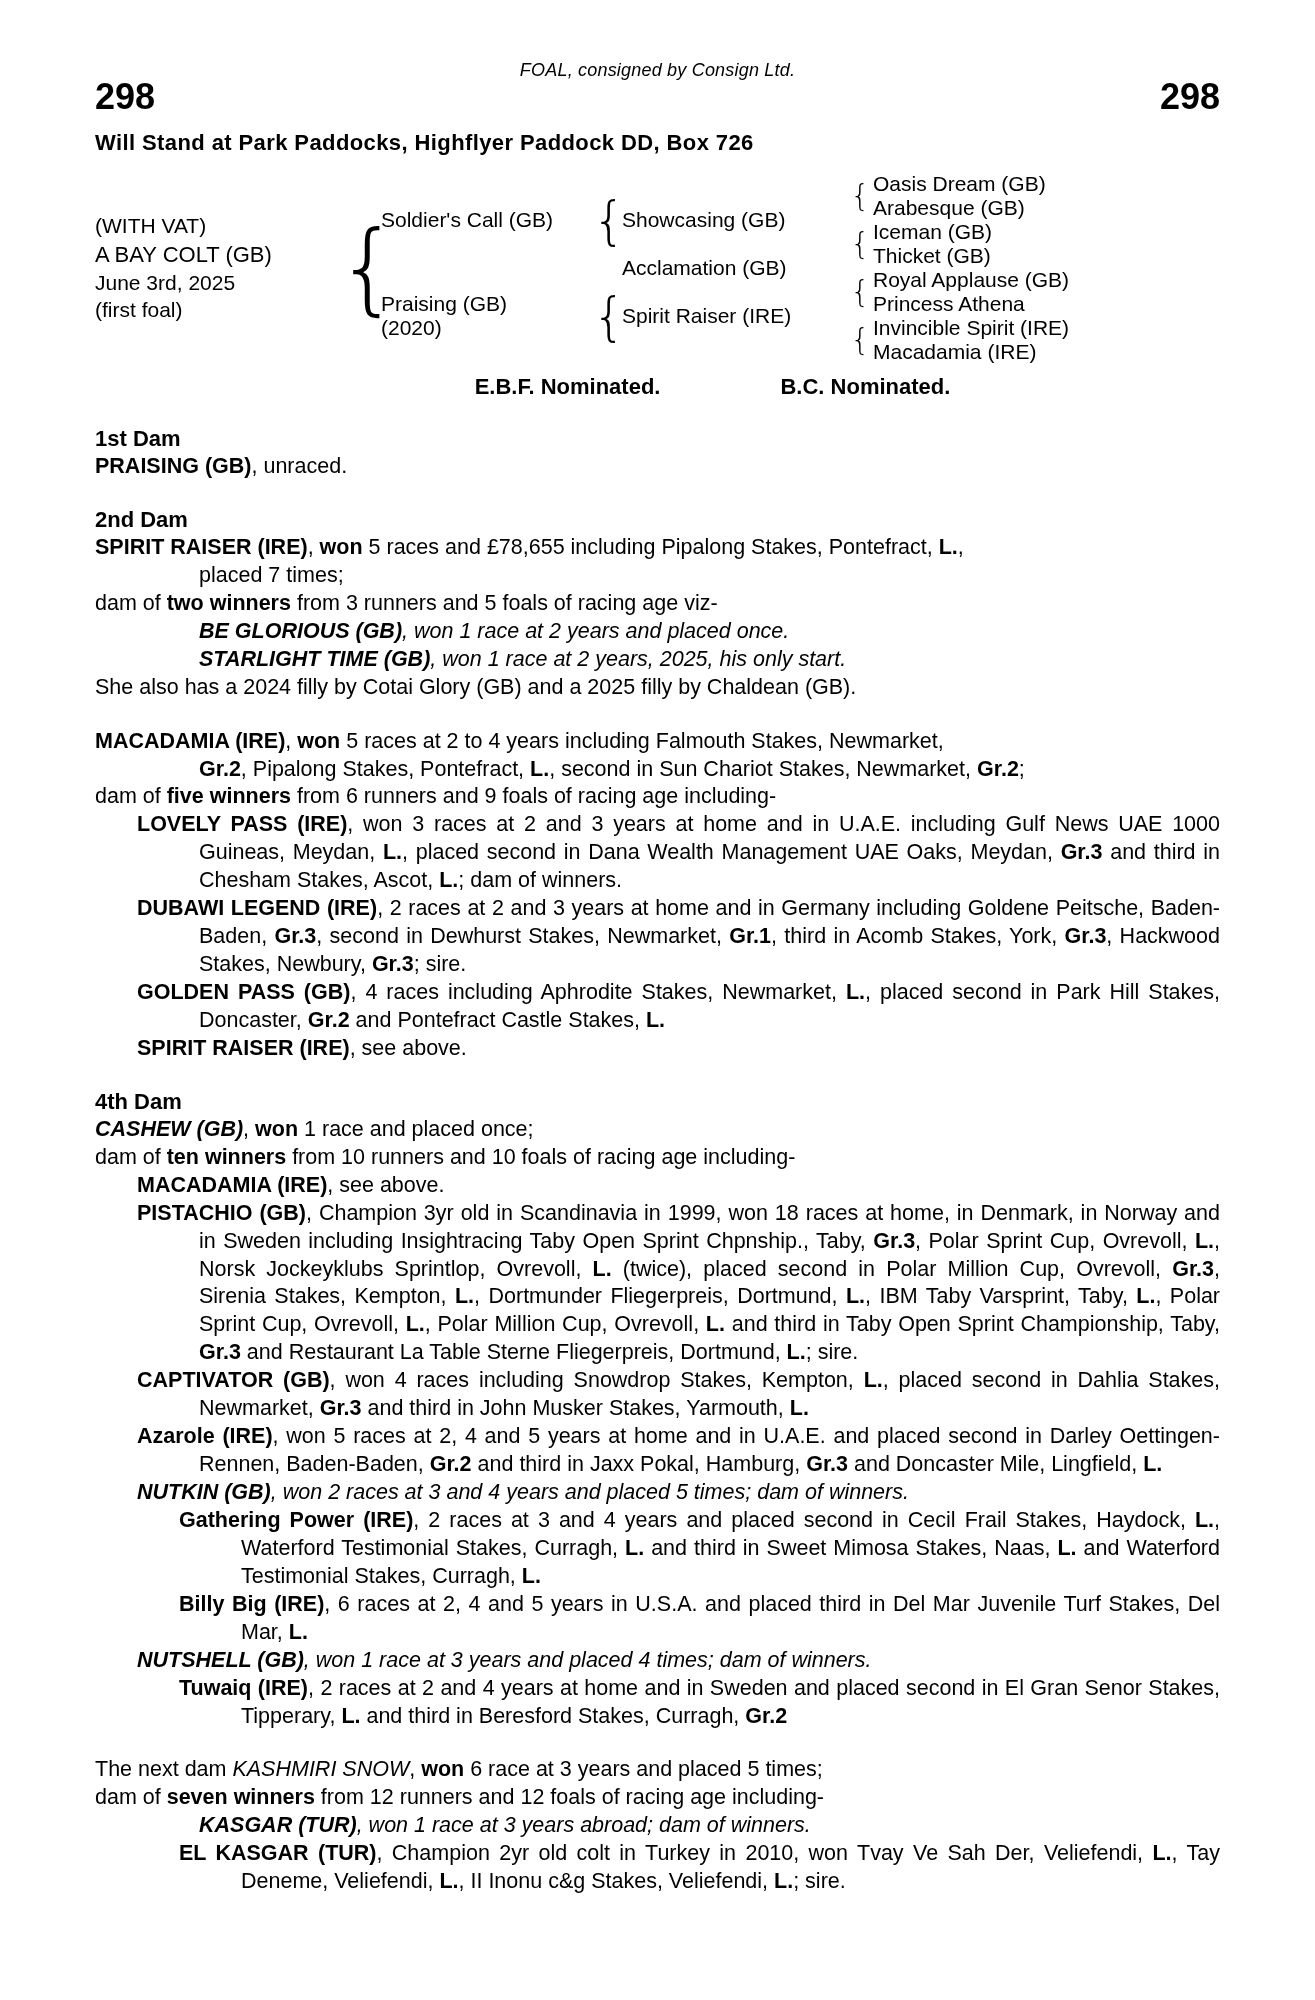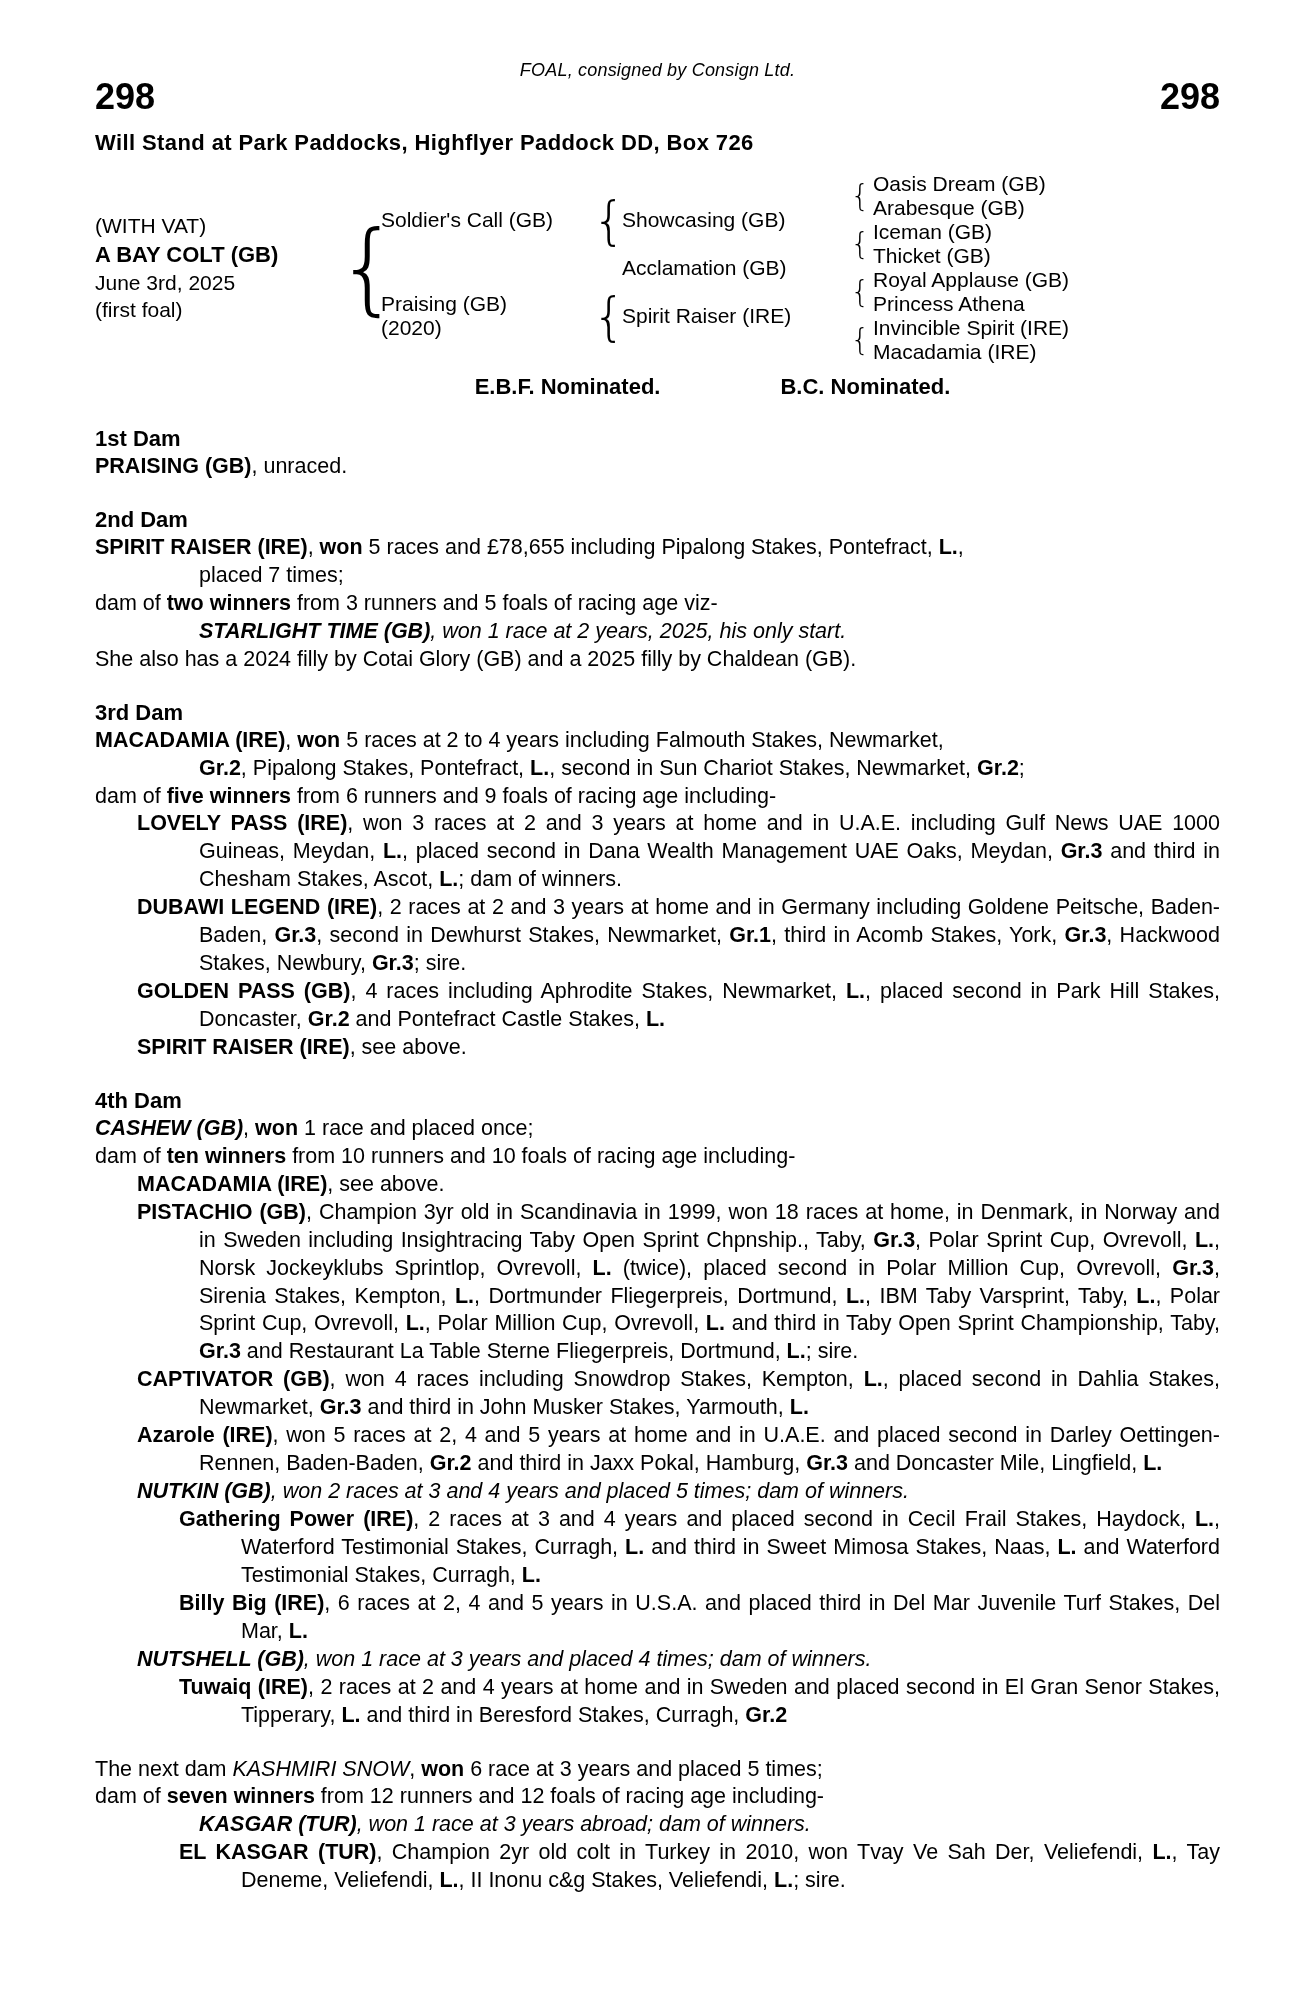--- a/index.html
+++ b/index.html
@@ -55,21 +55,21 @@
   .ped-col {
     display: flex;
     flex-direction: column;
     justify-content: center;
   }
   .col-subject {
     width: 260px;
     line-height: 1.32;
   }
   .col-subject .nm {
-    font-weight: bold;
+    font-weight: normal;
     font-size: 22px;
   }
   .brace {
     width: 26px;
     display: flex;
     align-items: center;
     justify-content: center;
     font-size: 100px;
     font-weight: 100;
     line-height: 0;
@@ -217,26 +217,26 @@
   <div class="section">
     <div class="dam-head">1st Dam</div>
     <p class="t"><span class="b">PRAISING (GB)</span><span>, unraced.</span></p>
   </div>
 
   <div class="section">
     <div class="dam-head">2nd Dam</div>
     <p class="t ind1"><span class="b">SPIRIT RAISER (IRE)</span><span>, </span><span class="b">won</span><span> 5 races and £78,655 including Pipalong Stakes, Pontefract, </span><span class="b">L.</span><span>,</span></p>
     <p class="t ind3">placed 7 times;</p>
     <p class="t"><span>dam of </span><span class="b">two winners</span><span> from 3 runners and 5 foals of racing age viz-</span></p>
+    <p class="t ind3"><span class="bi">BE GLORIOUS (GB)</span><span class="i">, won 1 race at 2 years and placed once.</span></p>
     <p class="t ind3"><span class="bi">STARLIGHT TIME (GB)</span><span class="i">, won 1 race at 2 years, 2025, his only start.</span></p>
     <p class="t">She also has a 2024 filly by Cotai Glory (GB) and a 2025 filly by Chaldean (GB).</p>
   </div>
 
   <div class="section">
-    <div class="dam-head">3rd Dam</div>
     <p class="t ind1"><span class="b">MACADAMIA (IRE)</span><span>, </span><span class="b">won</span><span> 5 races at 2 to 4 years including Falmouth Stakes, Newmarket,</span></p>
     <p class="t ind3"><span class="b">Gr.2</span><span>, Pipalong Stakes, Pontefract, </span><span class="b">L.</span><span>, second in Sun Chariot Stakes, Newmarket, </span><span class="b">Gr.2</span><span>;</span></p>
     <p class="t"><span>dam of </span><span class="b">five winners</span><span> from 6 runners and 9 foals of racing age including-</span></p>
     <div>
       <p class="t ind2"><span class="b">LOVELY PASS (IRE)</span><span>, won 3 races at 2 and 3 years at home and in U.A.E. including Gulf News UAE 1000 Guineas, Meydan, <b>L.</b>, placed second in Dana Wealth Management UAE Oaks, Meydan, <b>Gr.3</b> and third in Chesham Stakes, Ascot, <b>L.</b>; dam of winners.</span></p>
       <p class="t ind2"><span class="b">DUBAWI LEGEND (IRE)</span><span>, 2 races at 2 and 3 years at home and in Germany including Goldene Peitsche, Baden-Baden, <b>Gr.3</b>, second in Dewhurst Stakes, Newmarket, <b>Gr.1</b>, third in Acomb Stakes, York, <b>Gr.3</b>, Hackwood Stakes, Newbury, <b>Gr.3</b>; sire.</span></p>
       <p class="t ind2"><span class="b">GOLDEN PASS (GB)</span><span>, 4 races including Aphrodite Stakes, Newmarket, <b>L.</b>, placed second in Park Hill Stakes, Doncaster, <b>Gr.2</b> and Pontefract Castle Stakes, <b>L.</b></span></p>
       <p class="t ind2"><span class="b">SPIRIT RAISER (IRE)</span><span>, see above.</span></p>
     </div>
   </div>

